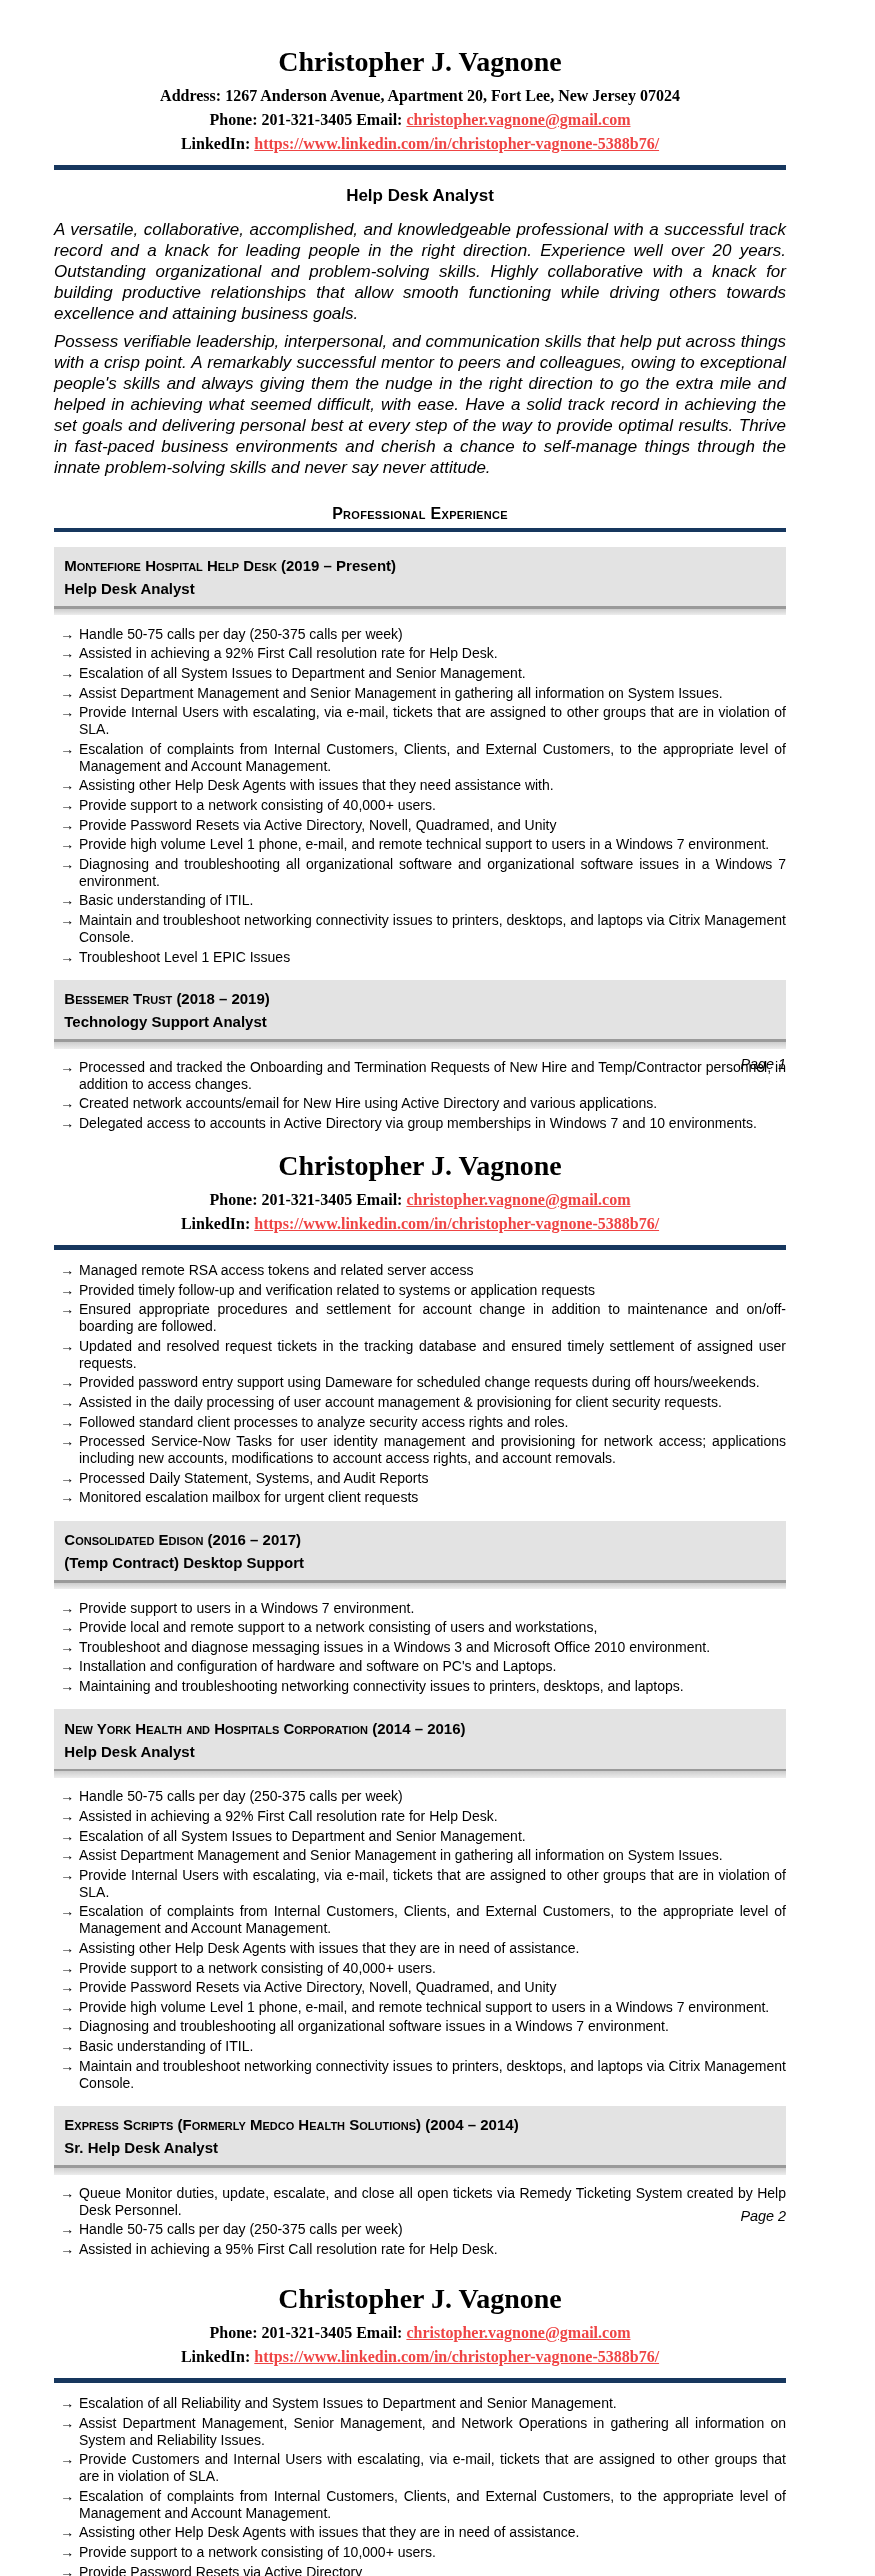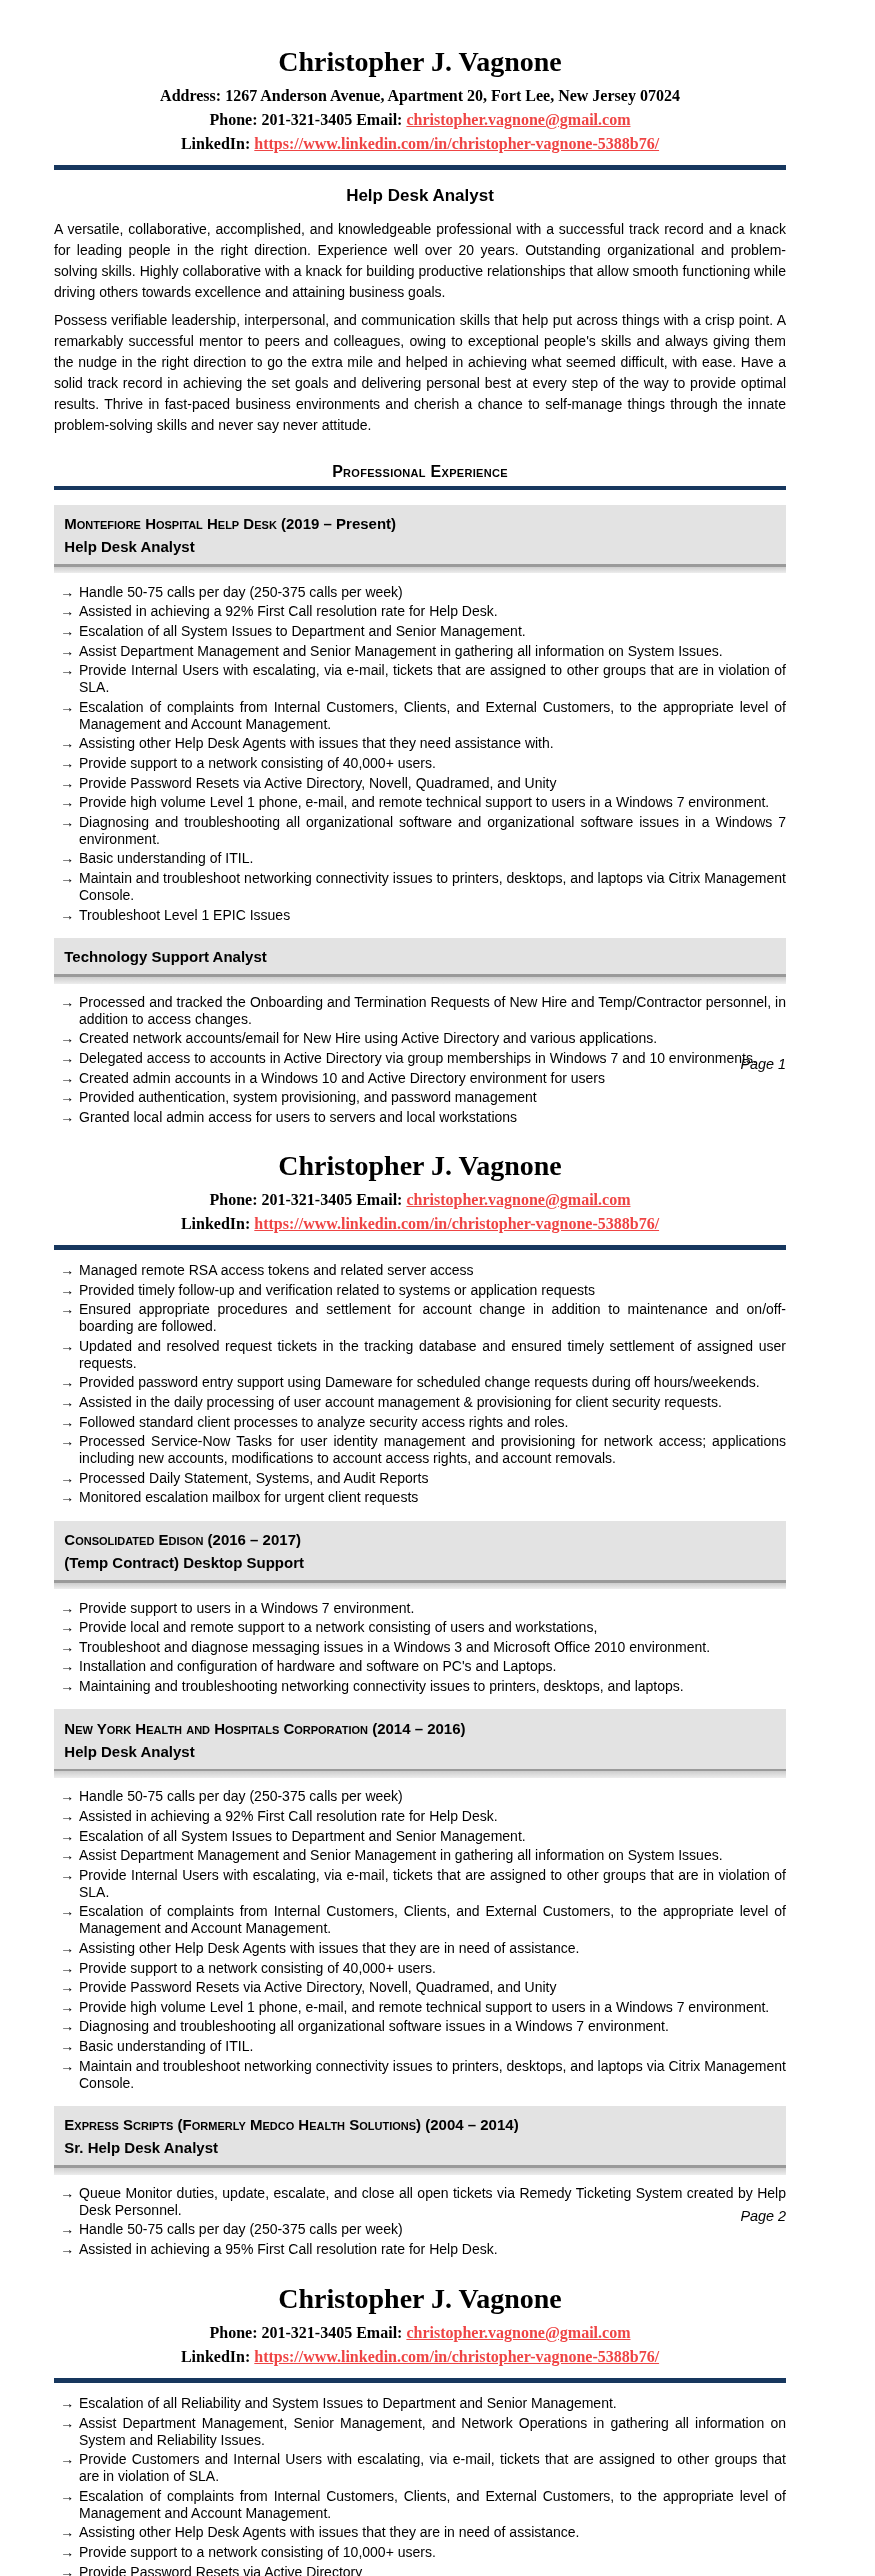--- a/index.html
+++ b/index.html
@@ -36,22 +36,23 @@
     height:4.6px; background:#17375E; margin:0 54px;
   }
   .rule.header-rule { margin-top:9.3px; }
 
   
   .doc-title {
     text-align:center; font-size:17px; font-weight:700;
     margin-top:15.5px; margin-bottom:13.4px;
   }
   .summary-para {
-    font-size:14px; line-height:21px; text-align:justify;
+    font-size:17px; line-height:21px; text-align:justify;
     margin-bottom:6.7px;
+    font-style:italic;
   }
   .section-heading {
     text-align:center; font-size:16px; font-weight:700;
     font-variant:small-caps; letter-spacing:0.3px;
     margin-top:27px; margin-bottom:5.2px;
   }
 
   
   .job { margin-top:14.4px; }
   .job-header { background:#E3E3E3; padding:7.2px 10.3px 0 10.3px; }
@@ -175,20 +176,21 @@
 
           <div class="bullet">
             <span class="arrow">→</span>
             <span class="btext">Troubleshoot Level 1 EPIC Issues</span>
           </div>
         </div>
     </div>
 
     <div class="job">
       <div class="job-header">
+        <div class="job-company"><span class="company-name">Bessemer Trust</span> <span class="company-dates">(2018 – 2019)</span></div>
         <div class="job-role">Technology Support Analyst</div>
         <div class="job-shadow-line"></div>
         <div class="job-shadow-fade"></div>
       </div>
       <div class="bullets">
 
           <div class="bullet">
             <span class="arrow">→</span>
             <span class="btext">Processed and tracked the Onboarding and Termination Requests of New Hire and Temp/Contractor personnel, in addition to access changes.</span>
           </div>

